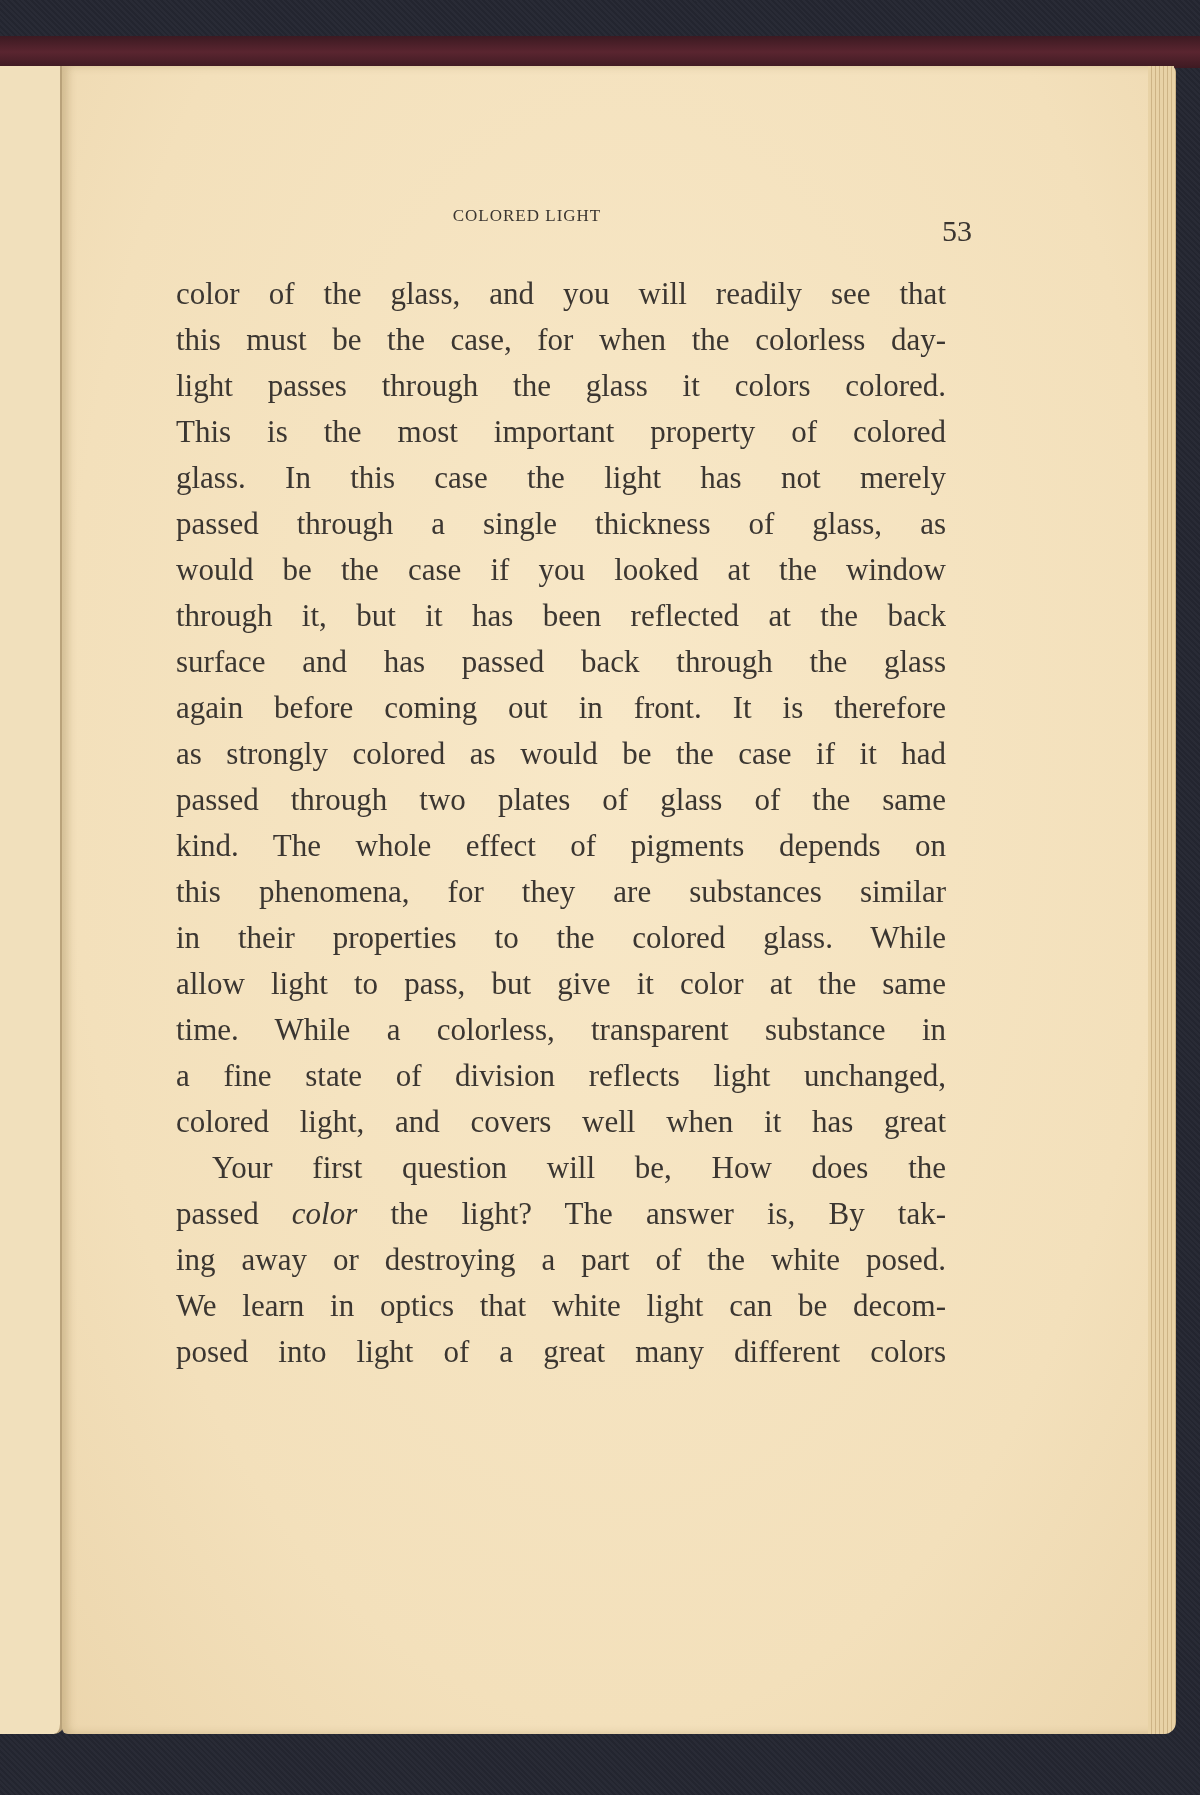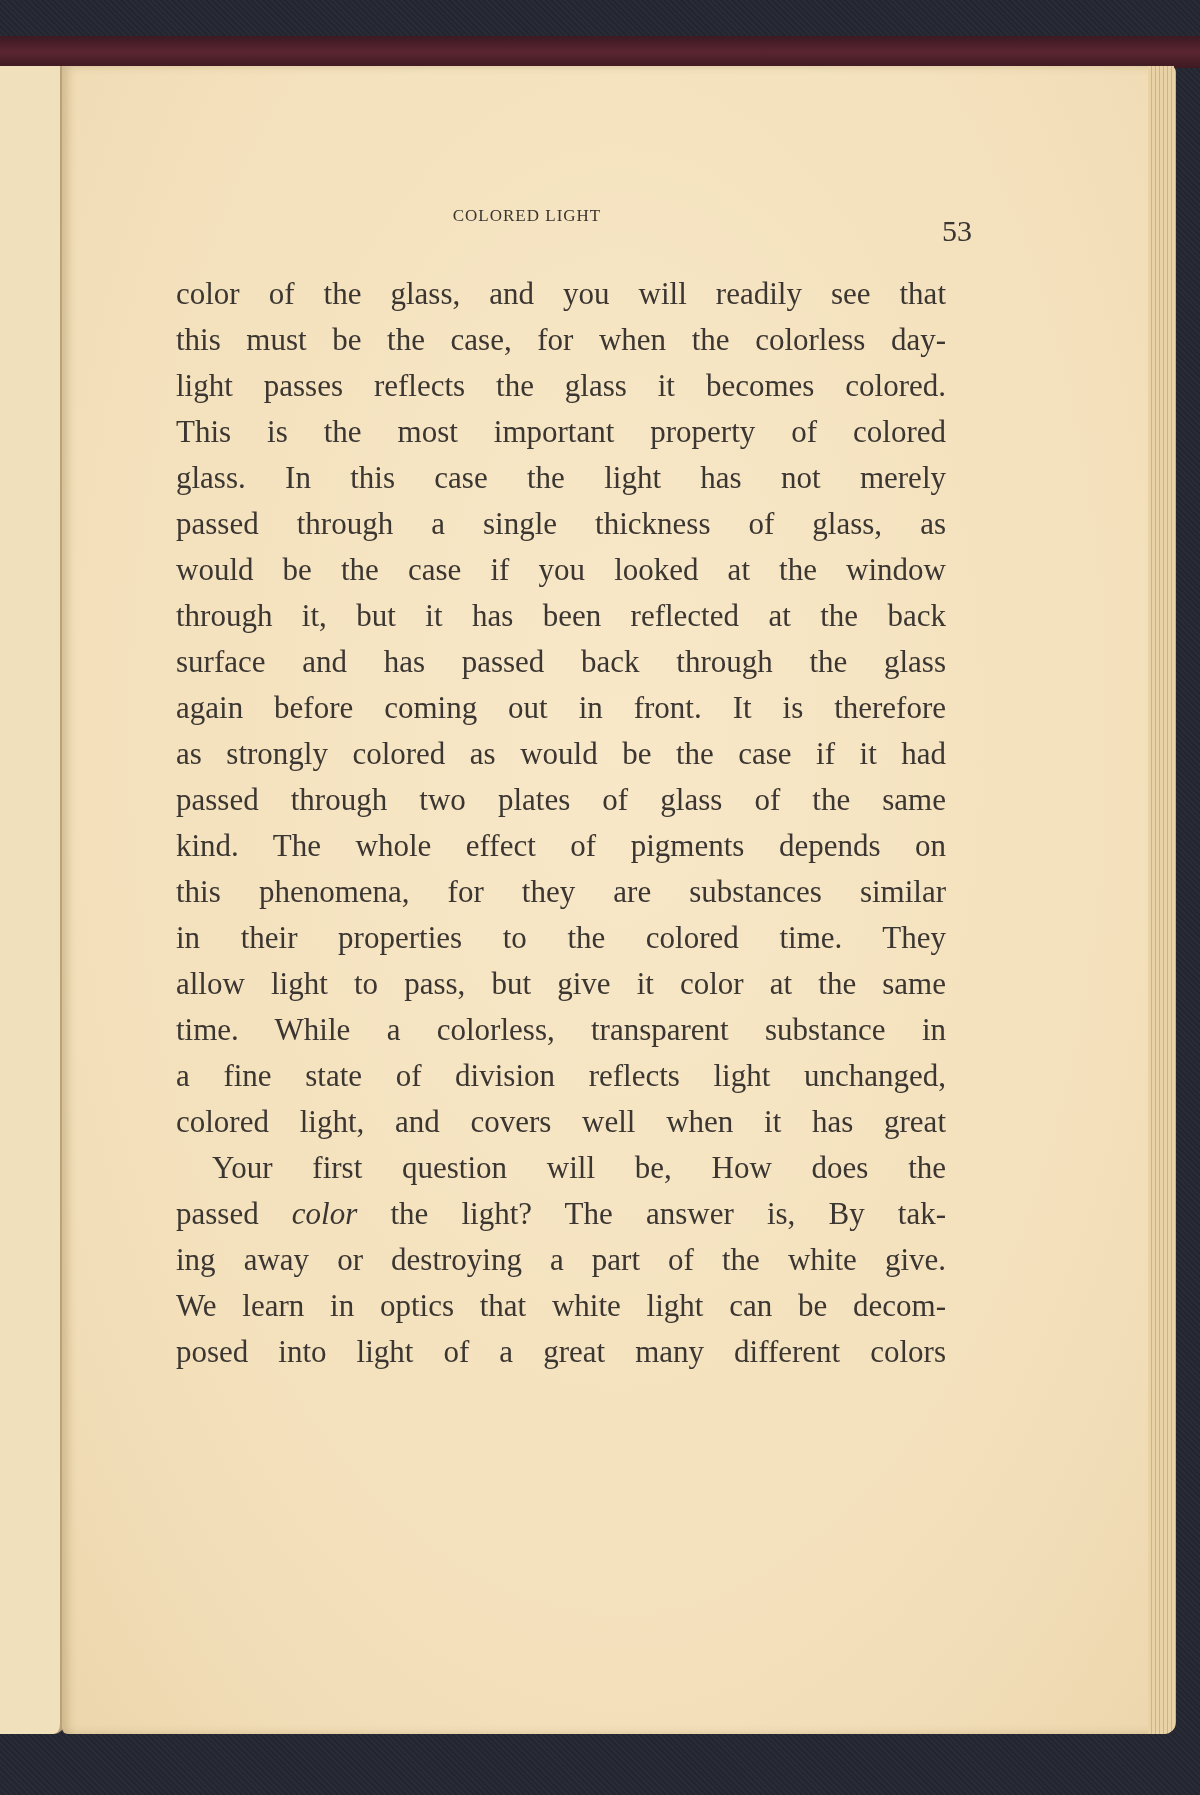--- a/index.html
+++ b/index.html
@@ -27,36 +27,36 @@
 <div class="spine-band"></div>
 <div class="left-page"></div>
 
 <div class="page">
   <div class="fore-edge"></div>
   <div class="running-head">COLORED LIGHT</div>
   <div class="page-number">53</div>
   <div class="body-text" id="body-text">
       <span class="line">color of the glass, and you will readily see that</span>
       <span class="line">this must be the case, for when the colorless day-</span>
-      <span class="line">light passes reflects the glass it becomes colored.</span>
+      <span class="line">light passes through the glass it colors colored.</span>
       <span class="line">This is the most important property of colored</span>
       <span class="line">glass.  In this case the light has not merely</span>
       <span class="line">passed through a single thickness of glass, as</span>
       <span class="line">would be the case if you looked at the window</span>
       <span class="line">through it, but it has been reflected at the back</span>
       <span class="line">surface and has passed back through the glass</span>
       <span class="line">again before coming out in front.  It is therefore</span>
       <span class="line">as strongly colored as would be the case if it had</span>
       <span class="line">passed through two plates of glass of the same</span>
       <span class="line">kind.  The whole effect of pigments depends on</span>
       <span class="line">this phenomena, for they are substances similar</span>
-      <span class="line">in their properties to the colored time.  They</span>
+      <span class="line">in their properties to the colored glass.  While</span>
       <span class="line">allow light to pass, but give it color at the same</span>
       <span class="line">time.  While a colorless, transparent substance in</span>
       <span class="line">a fine state of division reflects light unchanged,</span>
       <span class="line">colored light, and covers well when it has great</span>
       <span class="line indent">Your first question will be, How does the</span>
       <span class="line"><span>passed </span><span class="it">color</span><span> the light?  The answer is, By tak-</span></span>
-      <span class="line">ing away or destroying a part of the white give.</span>
+      <span class="line">ing away or destroying a part of the white posed.</span>
       <span class="line">We learn in optics that white light can be decom-</span>
       <span class="line">posed into light of a great many different colors</span>
     </div>
 </div>
 
 </body></html>

